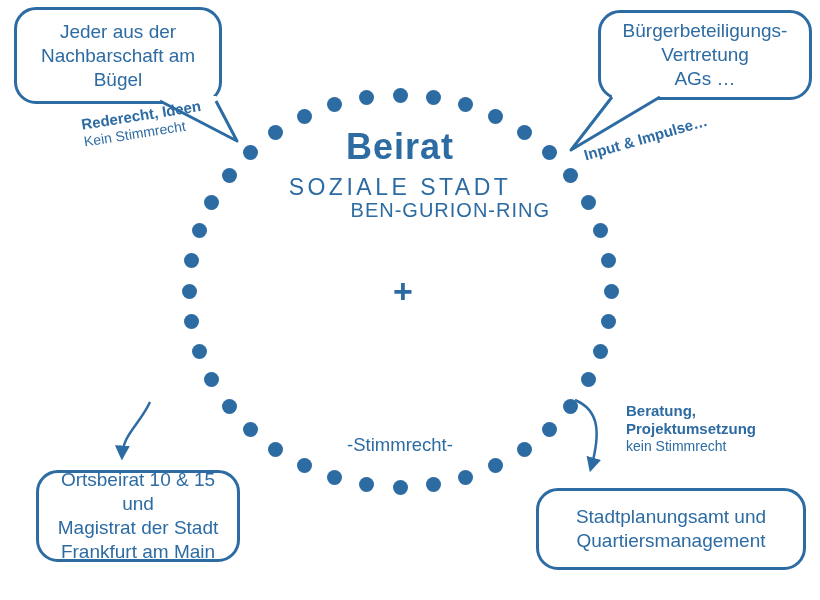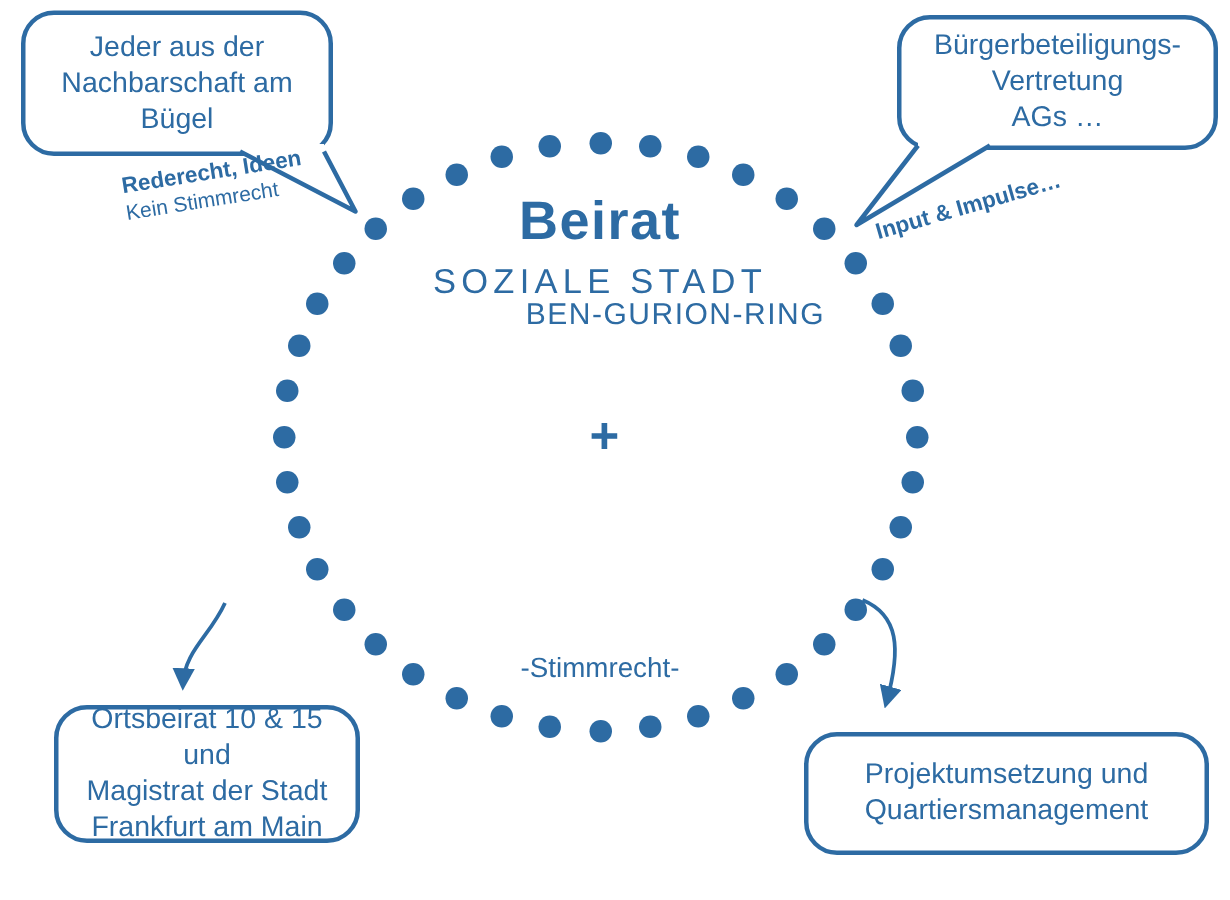--- a/index.html
+++ b/index.html
@@ -133,21 +133,21 @@
 Vertretung
 AGs …</div>
   </div>
   <div class="bubble b-bl">
     <div class="txt ml">Ortsbeirat 10 &amp; 15
 und
 Magistrat der Stadt
 Frankfurt am Main</div>
   </div>
   <div class="bubble b-br">
-    <div class="txt ml">Projektumsetzung und
+    <div class="txt ml">Stadtplanungsamt und
 Quartiersmanagement</div>
   </div>
 
   <svg class="overlay" width="820" height="600" viewBox="0 0 820 600">
     <defs>
       <marker id="ah" viewBox="0 0 10 10" refX="7" refY="5" markerWidth="6" markerHeight="6" orient="auto">
         <path d="M0 0 L10 5 L0 10 Z"></path>
       </marker>
     </defs>
     <path class="tailfill" d="M160 96 L216 96 L216 101 L237 141 L160 101 Z"></path>
@@ -158,14 +158,19 @@
     <path class="arrow" d="M575 400 C599 410 601 432 591 468" marker-end="url(#ah)"></path>
   </svg>
 
   <div class="note n-tl">
     <div class="b">Rederecht, Ideen</div>
     <div class="r">Kein Stimmrecht</div>
   </div>
   <div class="note n-tr">
     <div class="b">Input &amp; Impulse…</div>
   </div>
+  <div class="note n-r">
+    <div class="b ml">Beratung,
+Projektumsetzung</div>
+    <div class="r">kein Stimmrecht</div>
+  </div>
 
 </div>
 
 </body></html>

